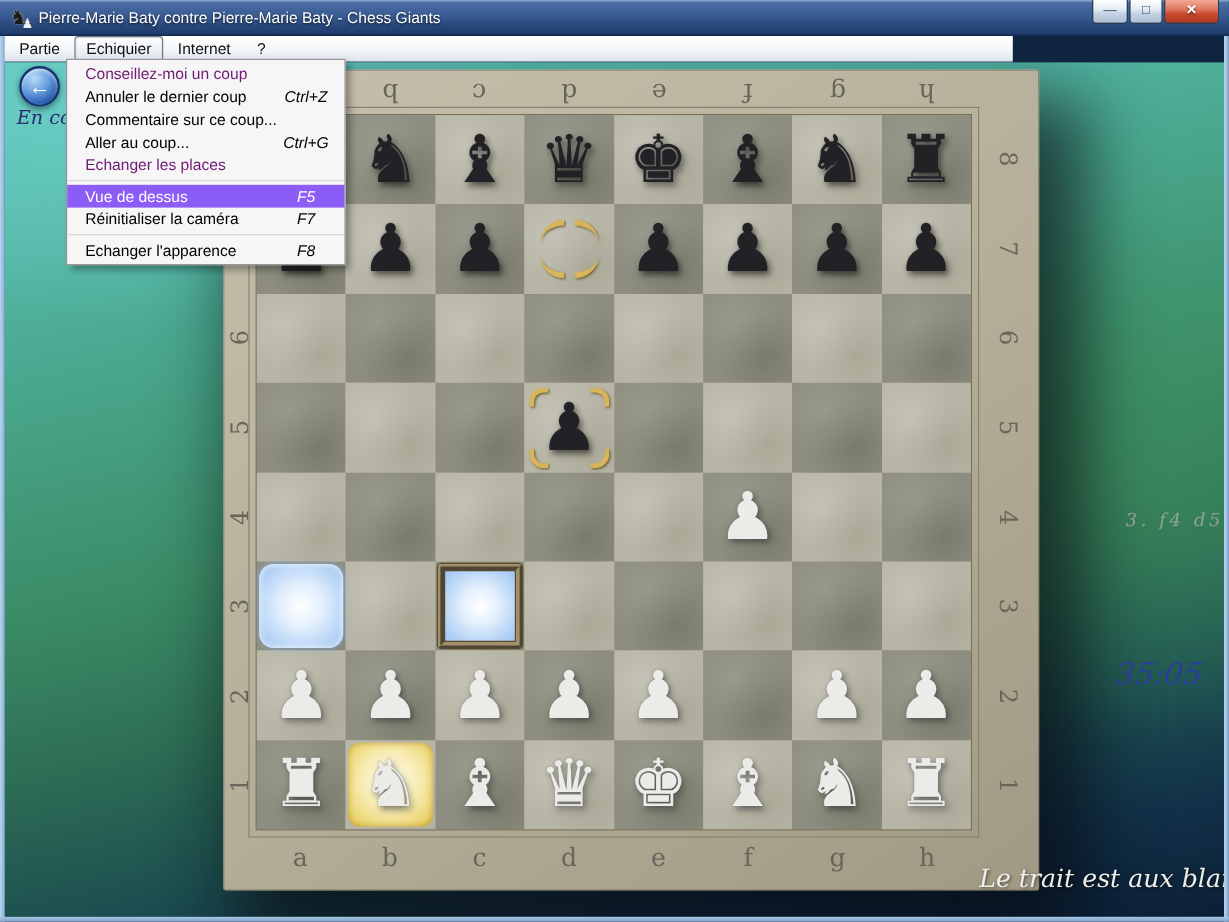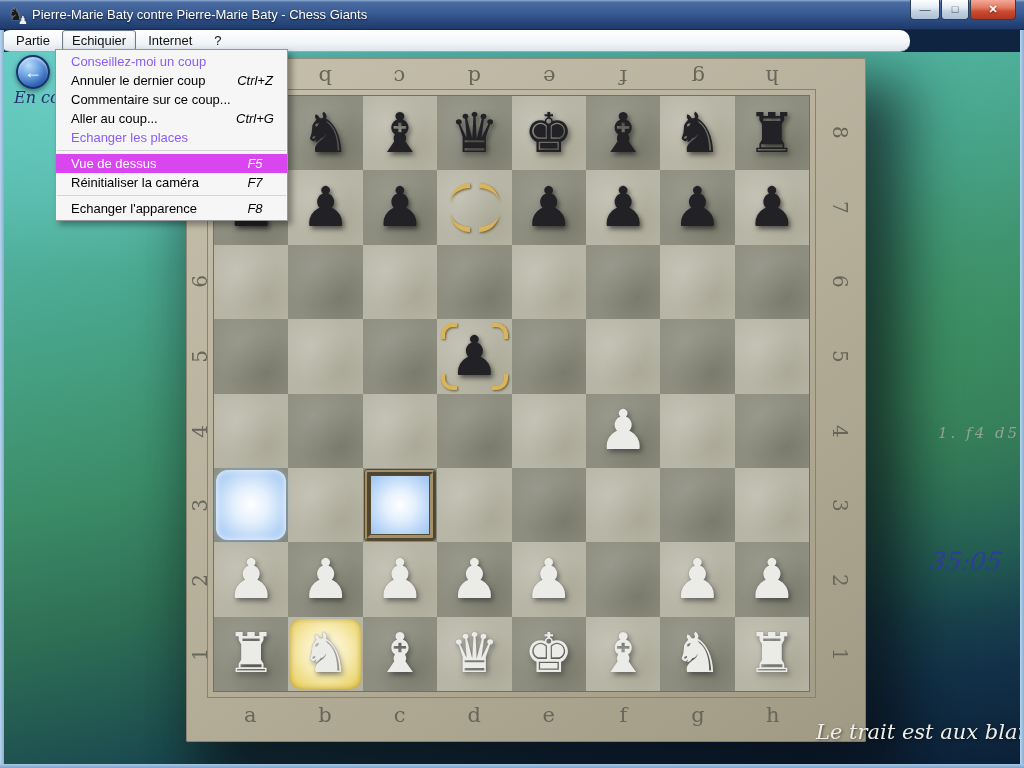--- a/index.html
+++ b/index.html
@@ -16,23 +16,23 @@
   #window-title { position:absolute; left:32px; top:7px; color:#ffffff; font-size:13px; text-shadow:0 1px 2px rgba(0,0,0,.8); white-space:nowrap; }
   #win-controls { position:absolute; right:8px; top:0; display:flex; }
   .win-btn { height:20px; border:1px solid #2c3e54; border-top:none; border-radius:0 0 4px 4px;
     background:linear-gradient(180deg,#fdfeff 0%,#e3ecf5 40%,#c3d2e2 60%,#aebfd2 100%);
     color:#3a4a5c; font-size:11px; line-height:18px; text-align:center; margin-left:1px; cursor:default; }
   #btn-min { width:30px; } #btn-max { width:28px; }
   #btn-close { width:46px; color:#fff; font-weight:bold;
     background:linear-gradient(180deg,#f4a898 0%,#e07a62 40%,#cc4a30 60%,#b03622 100%); text-shadow:0 1px 2px rgba(0,0,0,.5); }
 
   
-  #menubar { position:absolute; left:0; top:30px; width:910px; height:22px;
+  #menubar { position:absolute; left:0; top:30px; width:844px; height:22px;
     background:linear-gradient(180deg,#ffffff 0%,#f2f5f8 60%,#dde4ec 100%);
-    border-bottom:1px solid #9aa8b8; display:flex; align-items:center; padding-left:6px;border-radius:10px; }
+    border-bottom:1px solid #9aa8b8; display:flex; align-items:center; padding-left:6px; }
   .menu-item { font-size:13px; color:#111; padding:2px 9px; margin-right:2px; border:1px solid transparent; border-radius:3px; }
   .menu-item.active { border-color:#707a86; background:linear-gradient(180deg,#ffffff,#dfe6ee); box-shadow:inset 0 0 2px rgba(0,0,0,.15); }
 
   
   #client { position:absolute; left:4px; top:52px; width:1016px; height:712px; overflow:hidden;
     background:
       radial-gradient(ellipse 60% 45% at 88% 48%, rgba(64,150,96,.55), rgba(0,0,0,0) 70%),
       radial-gradient(ellipse 50% 35% at 8% 6%, rgba(120,215,205,.5), rgba(0,0,0,0) 70%),
       linear-gradient(168deg,#5cc6c0 0%,#52b5a4 18%,#46a184 34%,#3b8c67 50%,#2e6f55 64%,#1d4f50 78%,#123148 89%,#0b2038 100%); }
   .win-edge { position:absolute; background:linear-gradient(90deg,#b8d4ec,#88aed4); }
@@ -102,22 +102,22 @@
   .coord-col span { flex:1; display:grid; place-items:center; font-family:"DejaVu Serif",serif; font-size:20px; color:#66665a; }
   #coord-left span { transform:rotate(-90deg); }
   #coord-right span { transform:rotate(90deg); }
 
   
   #dropdown { position:absolute; left:55px; top:49px; width:233px; z-index:50;
     background:#f6f6f6; border:1px solid #979797; box-shadow:4px 4px 6px rgba(0,0,0,.35); padding:2px 0; }
   .dd-item { display:flex; align-items:center; height:19px; font-size:13px; color:#000000; padding-left:15px; padding-right:6px; }
   .dd-item .dd-label { flex:1; white-space:nowrap; }
   .dd-item .dd-shortcut { width:52px; text-align:center;font-style:italic; }
-  .dd-item.disabled { color:#8b5cf6; }
-  .dd-item.highlighted { background:#d946ef; color:#ffffff; }
+  .dd-item.disabled { color:#701a75; }
+  .dd-item.highlighted { background:#8b5cf6; color:#ffffff; }
   .dd-sep { border-top:1px solid #d4d4d4; margin:3px 1px; }
 
   
   .script-text { position:absolute; font-family:"DejaVu Serif",serif; font-style:italic; white-space:nowrap; }
   #move-list-text { left:934px; top:372px; font-size:15px; letter-spacing:3px; color:#93a393; }
   #clock-text { left:926px; top:495px; font-size:25px; color:#2c3c9c; transform:skewX(-8deg); }
   #turn-indicator-text { left:812px; top:668px; font-size:21px; color:#efefe8; text-shadow:1px 1px 3px rgba(0,0,0,.55); }
 </style>
 </head>
 <body>
@@ -330,21 +330,21 @@
           </div>
           <div class="sq dark">
             <span class="piece white">♞</span>
           </div>
           <div class="sq light">
             <span class="piece white">♜</span>
           </div>
         </div>
     </div>
 
-    <div id="move-list-text" class="script-text">1. f4 d5</div>
+    <div id="move-list-text" class="script-text">3. f4 d5</div>
     <div id="clock-text" class="script-text">35:05</div>
     <div id="turn-indicator-text" class="script-text">Le trait est aux blancs.</div>
   </div>
 
   <div class="win-edge" id="edge-l"></div>
   <div class="win-edge" id="edge-r"></div>
   <div class="win-edge" id="edge-b"></div>
 
   <div id="dropdown">
       <div class="dd-item disabled">

